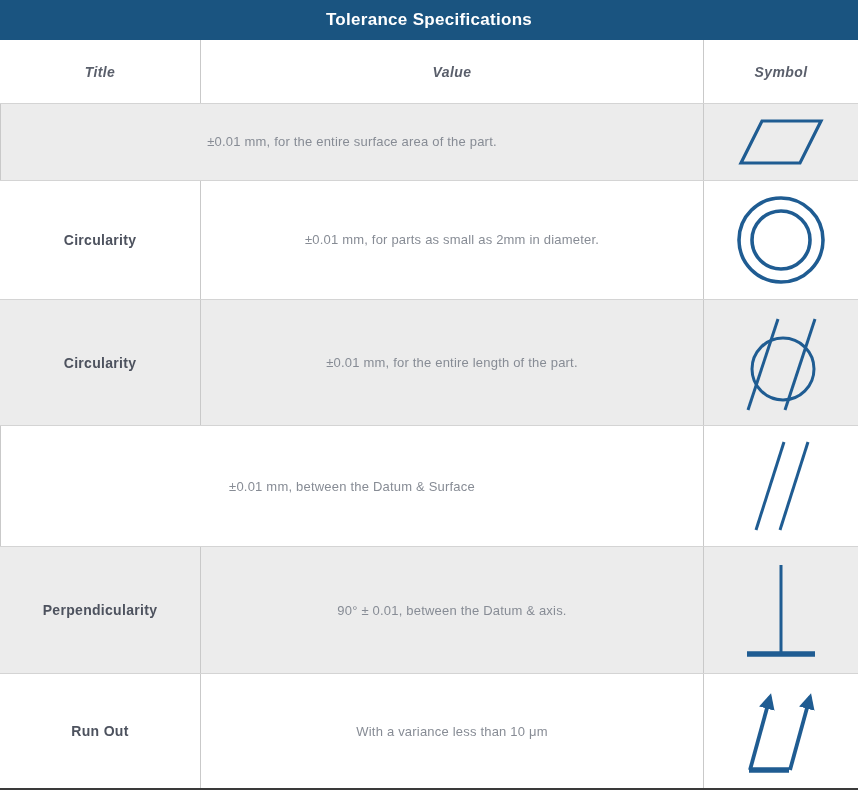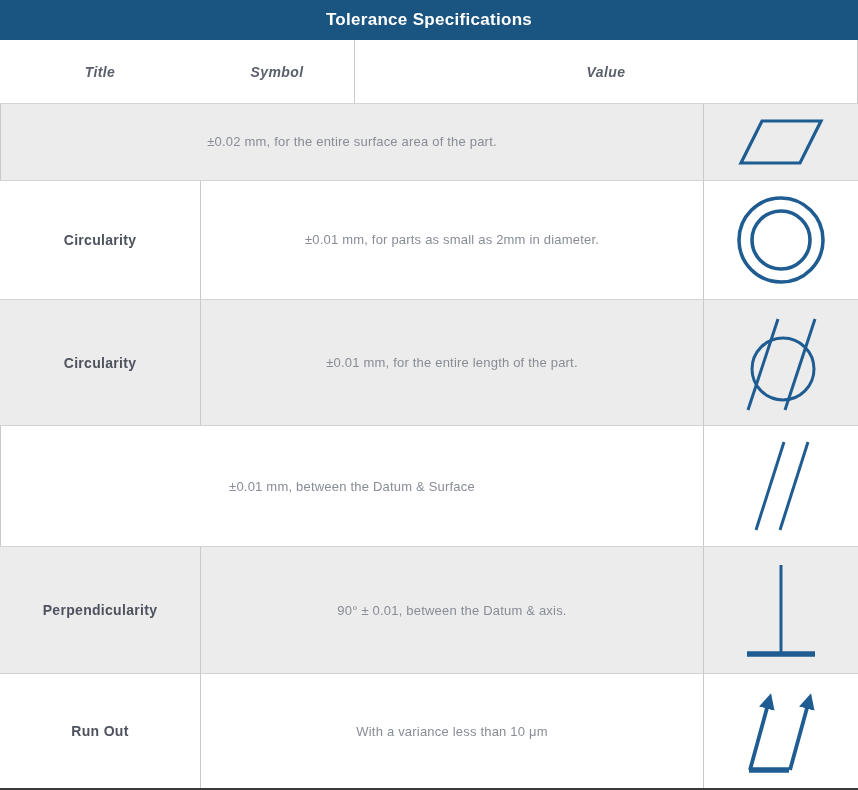--- a/index.html
+++ b/index.html
@@ -25,26 +25,26 @@
 <body>
 
 <div class="table">
 
   <div class="title-bar">
     <span>Tolerance Specifications</span>
   </div>
 
   <div class="head-row">
     <div class="cell c-title">Title</div>
+    <div class="cell c-value">Value</div>
     <div class="cell c-symbol">Symbol</div>
-    <div class="cell c-value">Value</div>
   </div>
 
   <div class="row gray">
-    <div class="cell c-value">±0.02 mm, for the entire surface area of the part.</div>
+    <div class="cell c-value">±0.01 mm, for the entire surface area of the part.</div>
     <div class="cell c-symbol">
       <svg class="sym" width="86" height="50" viewBox="0 0 86 50">
         <polygon points="24,4 83,4 62,46 3,46"></polygon>
       </svg>
     </div>
   </div>
 
   <div class="row">
     <div class="cell c-title">Circularity</div>
     <div class="cell c-value">±0.01 mm, for parts as small as 2mm in diameter.</div>

